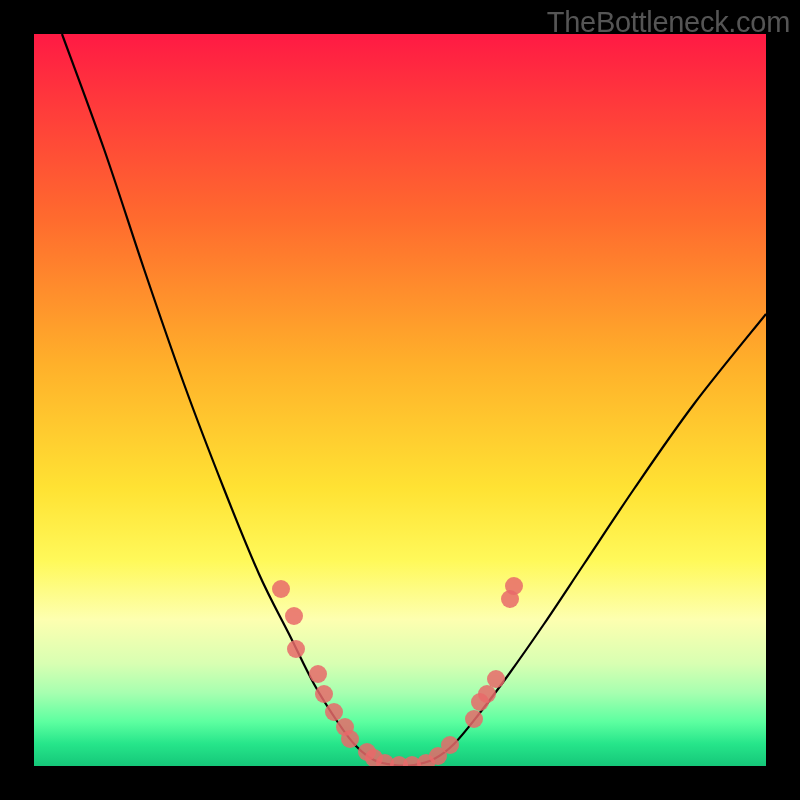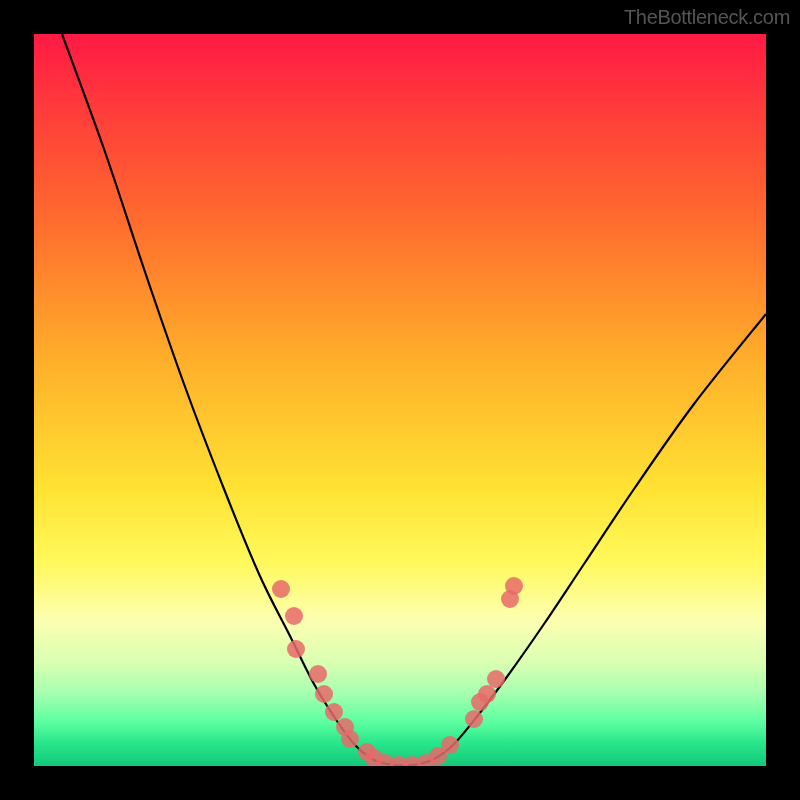--- a/index.html
+++ b/index.html
@@ -34,21 +34,21 @@
       #a7ffb0 90%,
       #5cffa0 94%,
       #26e58a 97%,
       #15c779 100%
     );
   }
   .watermark {
     position: absolute;
     top: 6px;
     right: 10px;
-    font-size: 20px;
+    font-size: 29px;
     font-weight: 500;
     color: #555;
     letter-spacing: -0.3px;
   }
   svg.curve {
     position: absolute;
     left: 0;
     top: 0;
     width: 732px;
     height: 732px;

